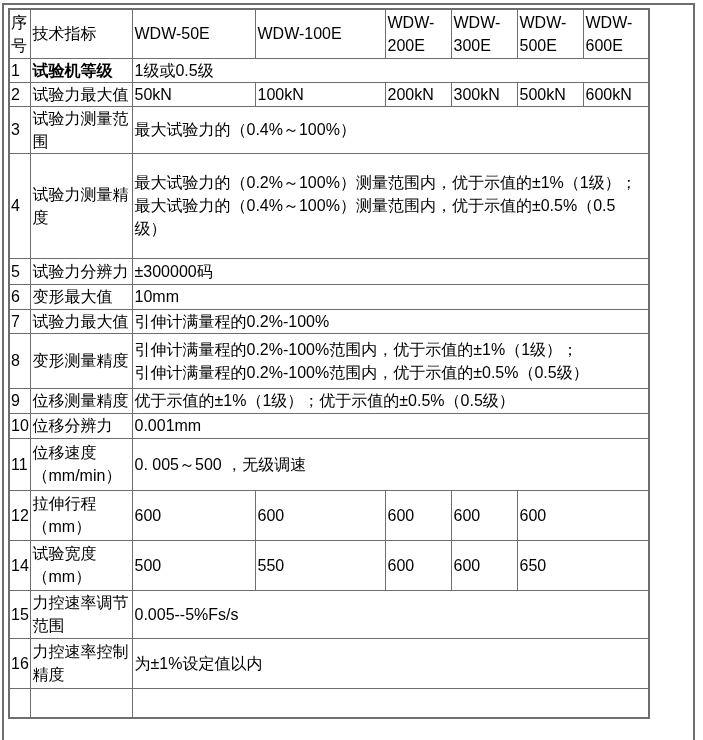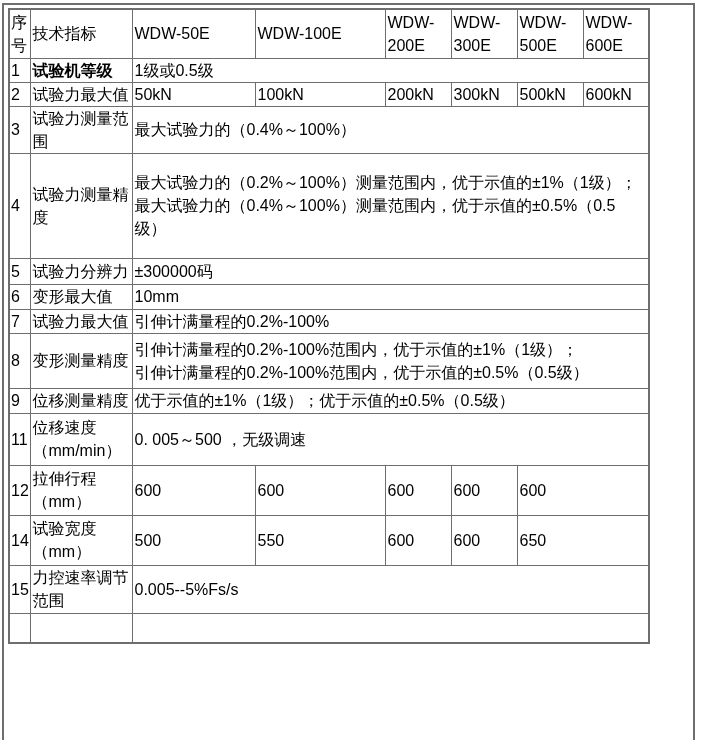--- a/index.html
+++ b/index.html
@@ -122,20 +122,25 @@
           <td class="seq">8</td>
           <td>变形测量精度</td>
           <td colspan="6">引伸计满量程的0.2%-100%范围内，优于示值的±1%（1级）；
 引伸计满量程的0.2%-100%范围内，优于示值的±0.5%（0.5级）</td>
         </tr>
         <tr style="height: 25px;">
           <td class="seq">9</td>
           <td>位移测量精度</td>
           <td colspan="6">优于示值的±1%（1级）；优于示值的±0.5%（0.5级）</td>
         </tr>
+        <tr style="height: 25px;">
+          <td class="seq">10</td>
+          <td>位移分辨力</td>
+          <td colspan="6">0.001mm</td>
+        </tr>
         <tr style="height: 52px;">
           <td class="seq">11</td>
           <td>位移速度（mm/min）</td>
           <td colspan="6">0. 005～500 ，无级调速</td>
         </tr>
         <tr style="height: 50px;">
           <td class="seq">12</td>
           <td>拉伸行程（mm）</td>
           <td>600</td>
           <td>600</td>
@@ -150,20 +155,25 @@
           <td>550</td>
           <td>600</td>
           <td>600</td>
           <td colspan="2">650</td>
         </tr>
         <tr style="height: 48px; margin-left: 34px;">
           <td class="seq">15</td>
           <td>力控速率调节范围</td>
           <td colspan="6">0.005--5%Fs/s</td>
         </tr>
+        <tr style="height: 50px;">
+          <td class="seq">16</td>
+          <td>力控速率控制精度</td>
+          <td colspan="6">为±1%设定值以内</td>
+        </tr>
         <tr style="height: 30px;">
           <td class="seq"></td>
           <td></td>
           <td colspan="6"></td>
         </tr>
       </tbody>
   </table>
 </div>
 
 </body></html>

